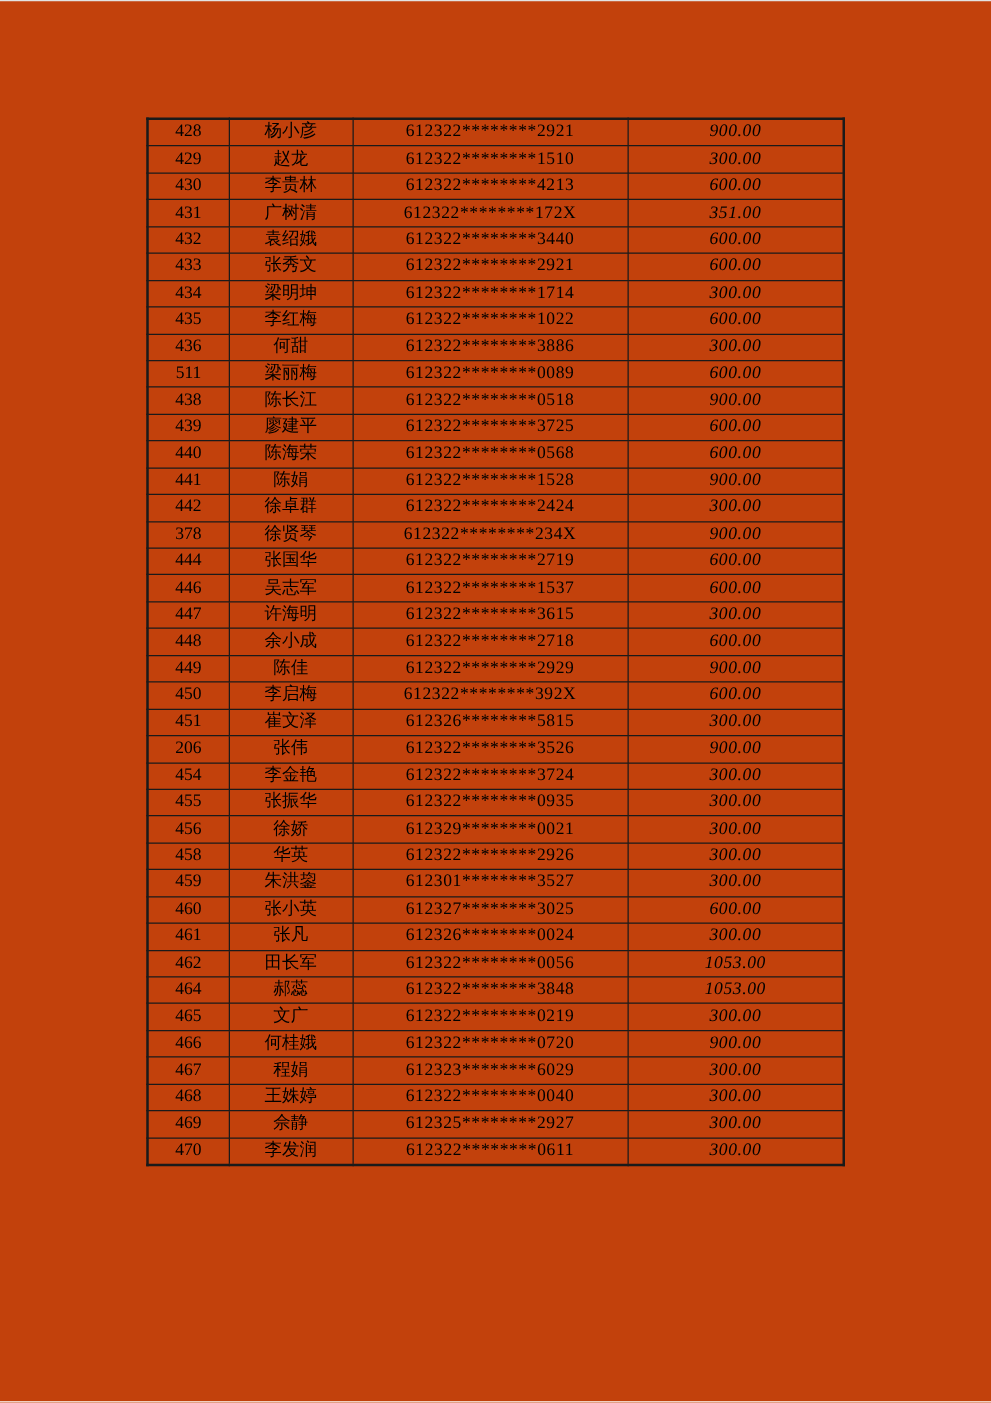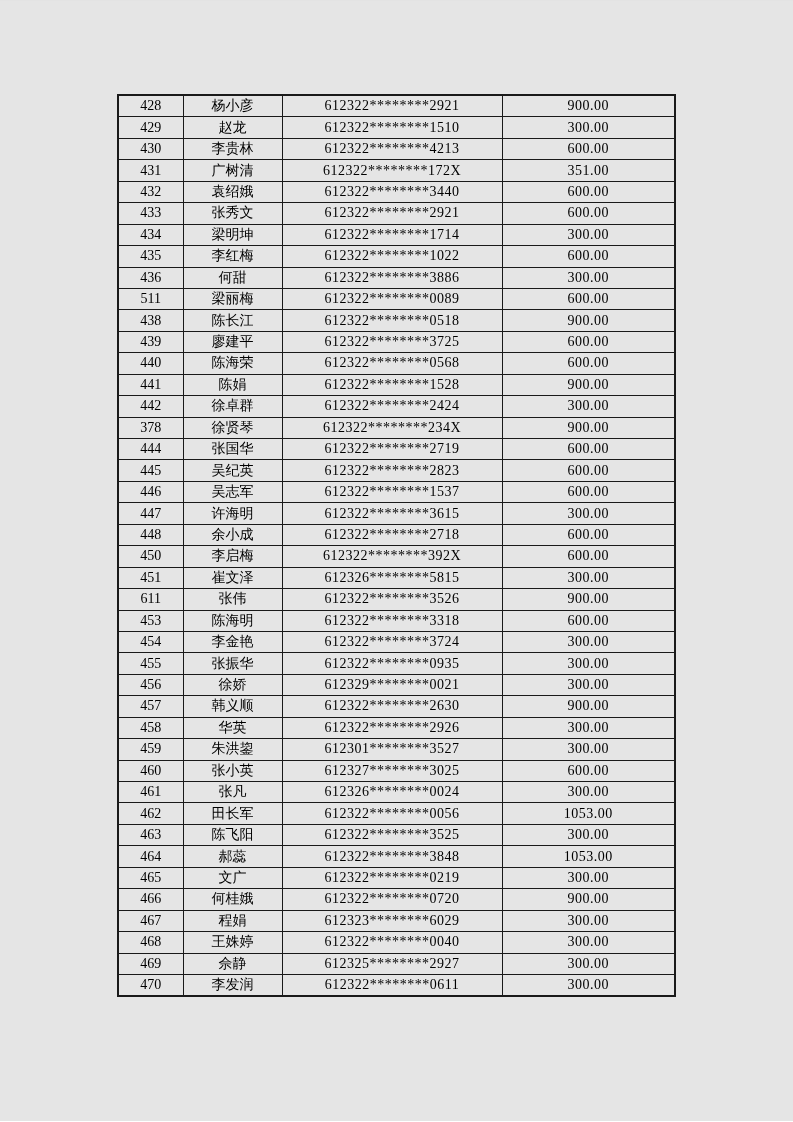--- a/index.html
+++ b/index.html
@@ -15,21 +15,21 @@
     overflow: hidden;
   }
   .top-edge {
     width: 793px;
     height: 1px;
     background: #e3e3e3;
   }
   .page {
     width: 793px;
     height: 1121px;
-    background: #e5e5e5;
+    background: #c2410c;
     box-sizing: border-box;
   }
   table.payment-table {
     border-collapse: collapse;
     table-layout: fixed;
     width: 557px;
     margin: 93px auto 0 auto;
     border: 2px solid #1a1a1a;
   }
   table.payment-table td {
@@ -40,21 +40,21 @@
     line-height: 1;
     height: 20.45px;
     padding: 0;
     white-space: nowrap;
     overflow: hidden;
     font-family: "Liberation Serif", "DejaVu Serif", serif;
     color: #000000;
   }
   td.col-no     { letter-spacing: 0px; }
   td.col-id     { letter-spacing: 0.5px; margin-top: 20px; }
-  td.col-amount { letter-spacing: 0.5px; }
+  td.col-amount { letter-spacing: 0.5px; font-style: italic; }
 </style>
 </head>
 <body>
 
 <div class="page">
   <div class="top-edge"></div>
   <table class="payment-table">
     <colgroup>
       <col style="width:65px">
       <col style="width:99px">
@@ -158,90 +158,78 @@
           <td class="col-id">612322********234X</td>
           <td class="col-amount">900.00</td>
         </tr>
         <tr>
           <td class="col-no">444</td>
           <td class="col-name">张国华</td>
           <td class="col-id">612322********2719</td>
           <td class="col-amount">600.00</td>
         </tr>
         <tr>
-          <td class="col-no">445</td>
-          <td class="col-name">吴纪英</td>
-          <td class="col-id">612322********2823</td>
-          <td class="col-amount">600.00</td>
-        </tr>
-        <tr>
           <td class="col-no">446</td>
           <td class="col-name">吴志军</td>
           <td class="col-id">612322********1537</td>
           <td class="col-amount">600.00</td>
         </tr>
         <tr>
           <td class="col-no">447</td>
           <td class="col-name">许海明</td>
           <td class="col-id">612322********3615</td>
           <td class="col-amount">300.00</td>
         </tr>
         <tr>
           <td class="col-no">448</td>
           <td class="col-name">余小成</td>
           <td class="col-id">612322********2718</td>
           <td class="col-amount">600.00</td>
         </tr>
         <tr>
+          <td class="col-no">449</td>
+          <td class="col-name">陈佳</td>
+          <td class="col-id">612322********2929</td>
+          <td class="col-amount">900.00</td>
+        </tr>
+        <tr>
           <td class="col-no">450</td>
           <td class="col-name">李启梅</td>
           <td class="col-id">612322********392X</td>
           <td class="col-amount">600.00</td>
         </tr>
         <tr>
           <td class="col-no">451</td>
           <td class="col-name">崔文泽</td>
           <td class="col-id">612326********5815</td>
           <td class="col-amount">300.00</td>
         </tr>
         <tr>
-          <td class="col-no">611</td>
+          <td class="col-no">206</td>
           <td class="col-name">张伟</td>
           <td class="col-id">612322********3526</td>
           <td class="col-amount">900.00</td>
-        </tr>
-        <tr>
-          <td class="col-no">453</td>
-          <td class="col-name">陈海明</td>
-          <td class="col-id">612322********3318</td>
-          <td class="col-amount">600.00</td>
         </tr>
         <tr>
           <td class="col-no">454</td>
           <td class="col-name">李金艳</td>
           <td class="col-id">612322********3724</td>
           <td class="col-amount">300.00</td>
         </tr>
         <tr>
           <td class="col-no">455</td>
           <td class="col-name">张振华</td>
           <td class="col-id">612322********0935</td>
           <td class="col-amount">300.00</td>
         </tr>
         <tr>
           <td class="col-no">456</td>
           <td class="col-name">徐娇</td>
           <td class="col-id">612329********0021</td>
           <td class="col-amount">300.00</td>
-        </tr>
-        <tr>
-          <td class="col-no">457</td>
-          <td class="col-name">韩义顺</td>
-          <td class="col-id">612322********2630</td>
-          <td class="col-amount">900.00</td>
         </tr>
         <tr>
           <td class="col-no">458</td>
           <td class="col-name">华英</td>
           <td class="col-id">612322********2926</td>
           <td class="col-amount">300.00</td>
         </tr>
         <tr>
           <td class="col-no">459</td>
           <td class="col-name">朱洪鋆</td>
@@ -258,26 +246,20 @@
           <td class="col-no">461</td>
           <td class="col-name">张凡</td>
           <td class="col-id">612326********0024</td>
           <td class="col-amount">300.00</td>
         </tr>
         <tr>
           <td class="col-no">462</td>
           <td class="col-name">田长军</td>
           <td class="col-id">612322********0056</td>
           <td class="col-amount">1053.00</td>
-        </tr>
-        <tr>
-          <td class="col-no">463</td>
-          <td class="col-name">陈飞阳</td>
-          <td class="col-id">612322********3525</td>
-          <td class="col-amount">300.00</td>
         </tr>
         <tr>
           <td class="col-no">464</td>
           <td class="col-name">郝蕊</td>
           <td class="col-id">612322********3848</td>
           <td class="col-amount">1053.00</td>
         </tr>
         <tr>
           <td class="col-no">465</td>
           <td class="col-name">文广</td>

